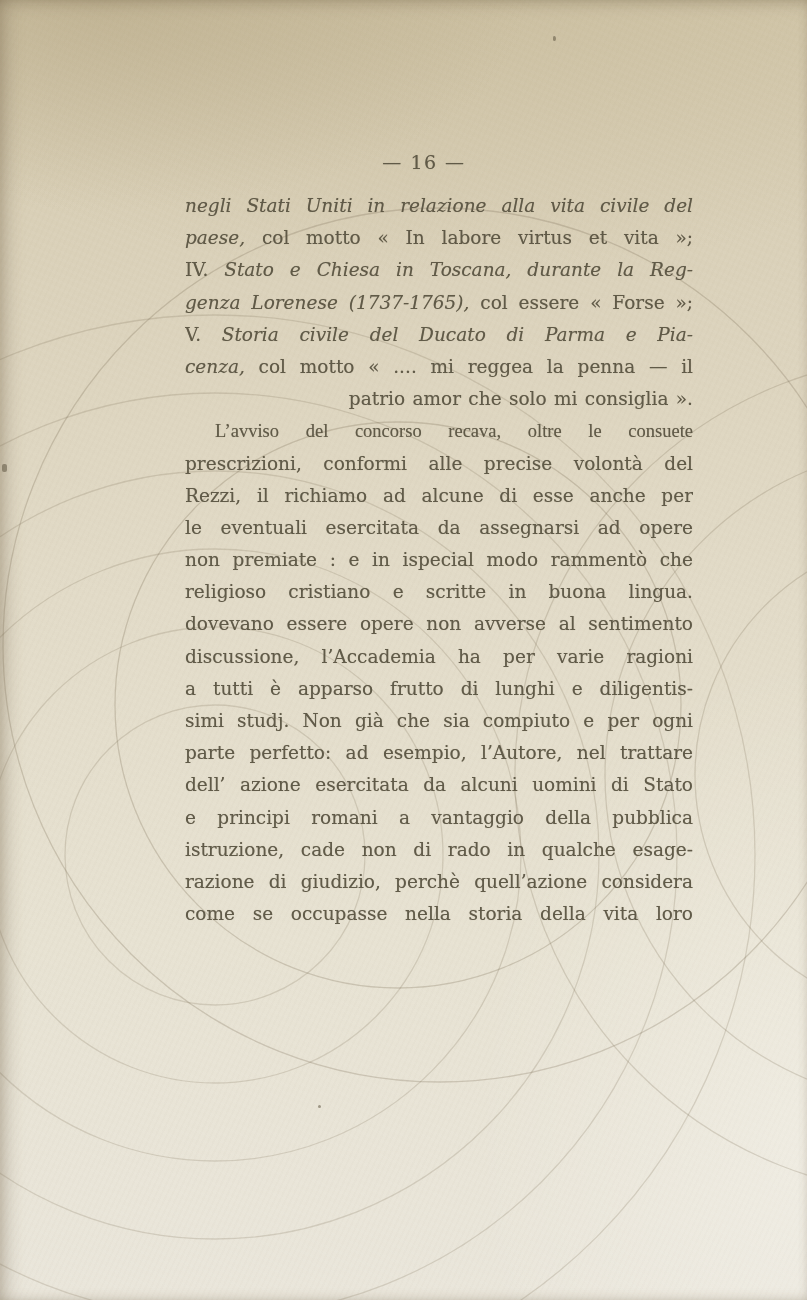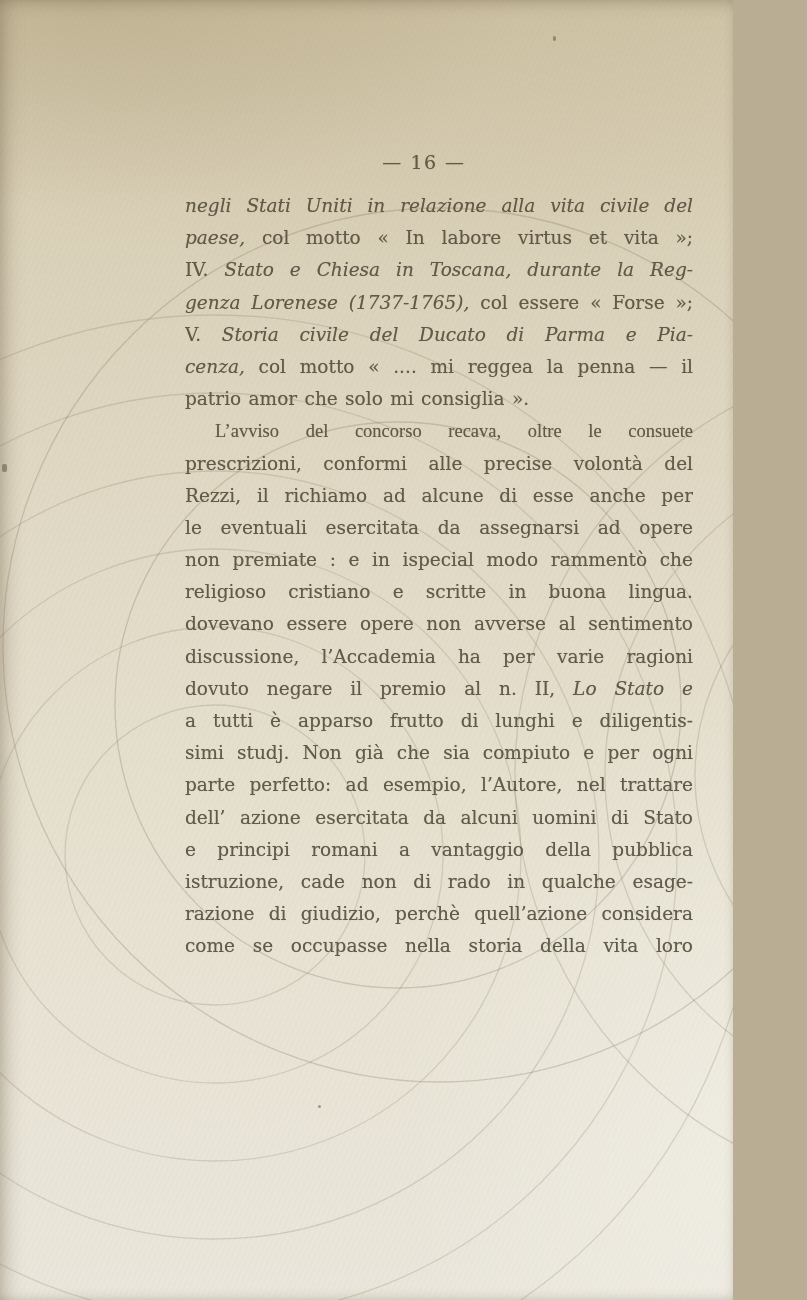--- a/index.html
+++ b/index.html
@@ -6,21 +6,21 @@
     --paper-top: #d3c8ab;
     --paper-mid: #e0d8c5;
     --paper-bottom: #eae6db;
     --ink: #57513f;
     --emboss-line: #7d7058;
   }
   html, body { margin: 0; padding: 0; }
   body { width: 807px; height: 1300px; background: #b9ae93; }
   .page {
     position: relative;
-    width: 733px;
+    width: 807px;
     height: 1300px;
     overflow: hidden;
     background-color: var(--paper-mid);
     background-image:
       radial-gradient(ellipse 620px 300px at 12% 0%, rgba(160,143,106,0.30), transparent 70%),
       radial-gradient(ellipse 900px 420px at 55% -2%, rgba(172,156,118,0.22), transparent 72%),
       radial-gradient(ellipse 500px 700px at 102% 88%, rgba(255,255,252,0.30), transparent 70%),
       repeating-linear-gradient(115deg, rgba(120,105,80,0.018) 0 2px, transparent 2px 5px),
       repeating-linear-gradient(23deg, rgba(255,255,255,0.025) 0 3px, transparent 3px 7px),
       linear-gradient(180deg, var(--paper-top) 0%, #dbd2bb 22%, #e2dbc8 46%, #e7e2d2 72%, var(--paper-bottom) 100%);
@@ -56,21 +56,21 @@
     opacity: 0.93;
     text-shadow: 0 0 0.7px rgba(87,81,63,0.5);
   }
   .line {
     height: 32.2px;
     line-height: 32.2px;
     text-align: justify;
     overflow: hidden;
   }
   .line::after { content: ""; display: inline-block; width: 100%; height: 0; }
-  .line.noj { text-align: left; }
+  .line.noj { text-align: right; }
   .line.noj::after { display: none; }
   .line.ind { text-indent: 30px; font-family: Liberation Serif, serif; }
   .it { font-style: italic; }
   .speck { position: absolute; border-radius: 50%; background: rgba(95,86,66,0.55); }
   .speck.s1 { left: 318px; top: 1105px; width: 3px; height: 3px; }
   .speck.s2 { left: 553px; top: 36px;  width: 3px; height: 5px; border-radius: 40% 60% 60% 40%; }
   .speck.s3 { left: 2px;  top: 464px; width: 5px; height: 8px; border-radius: 2px; }
 </style>
 </head>
 <body>
@@ -113,21 +113,20 @@
       <div class="line"><span class="it">cenza,</span><span> col motto « .... mi reggea la penna — il</span></div>
       <div class="line noj"><span>patrio amor che solo mi consiglia ».</span></div>
       <div class="line ind"><span>L’avviso del concorso recava, oltre le consuete</span></div>
       <div class="line"><span>prescrizioni, conformi alle precise volontà del</span></div>
       <div class="line"><span>Rezzi, il richiamo ad alcune di esse anche per</span></div>
       <div class="line"><span>le eventuali esercitata da assegnarsi ad opere</span></div>
       <div class="line"><span>non premiate : e in ispecial modo rammentò che</span></div>
       <div class="line"><span>religioso cristiano e scritte in buona lingua.</span></div>
       <div class="line"><span>dovevano essere opere non avverse al sentimento</span></div>
       <div class="line"><span>discussione, l’Accademia ha per varie ragioni</span></div>
-      <div class="line"><span>dovuto negare il premio al n. II, </span><span class="it">Lo Stato e</span></div>
       <div class="line"><span>a tutti è apparso frutto di lunghi e diligentis-</span></div>
       <div class="line"><span>simi studj. Non già che sia compiuto e per ogni</span></div>
       <div class="line"><span>parte perfetto: ad esempio, l’Autore, nel trattare</span></div>
       <div class="line"><span>dell’ azione esercitata da alcuni uomini di Stato</span></div>
       <div class="line"><span>e principi romani a vantaggio della pubblica</span></div>
       <div class="line"><span>istruzione, cade non di rado in qualche esage-</span></div>
       <div class="line"><span>razione di giudizio, perchè quell’azione considera</span></div>
       <div class="line"><span>come se occupasse nella storia della vita loro</span></div>
     </div>
 

